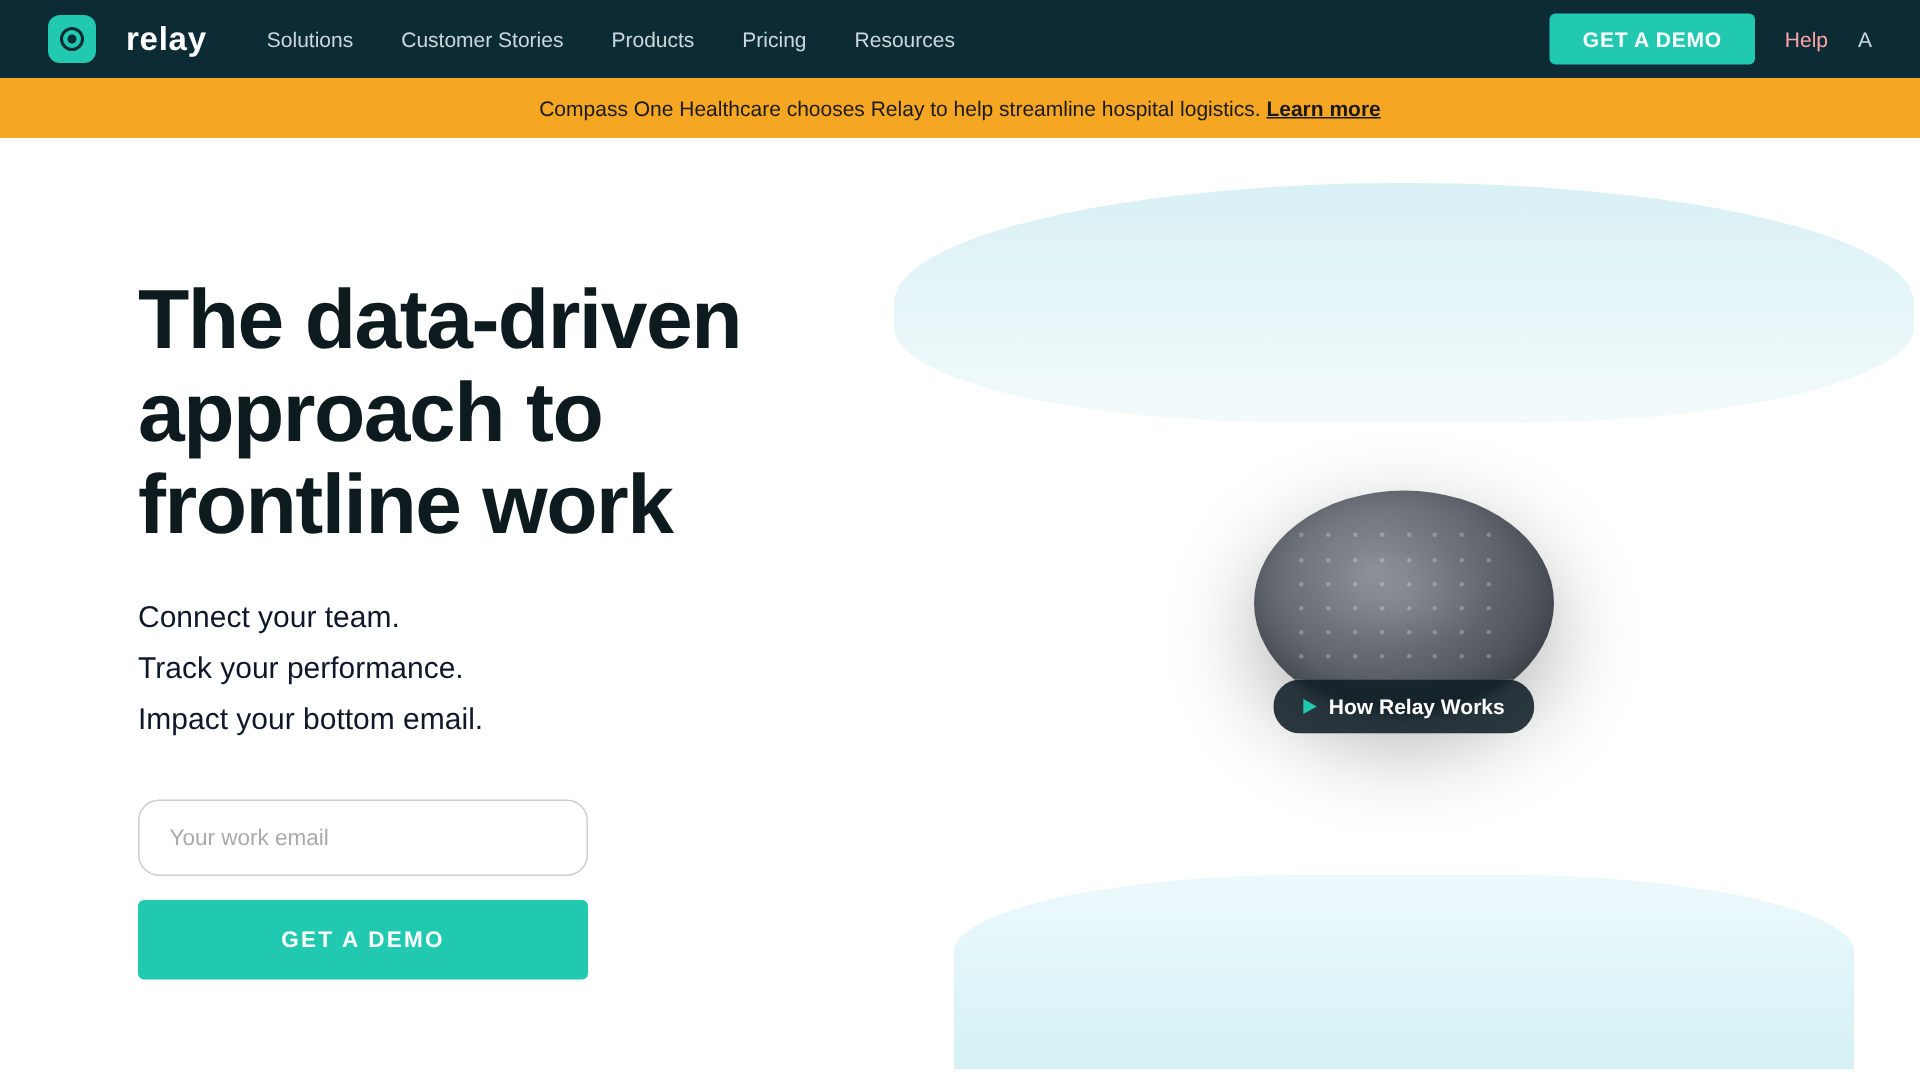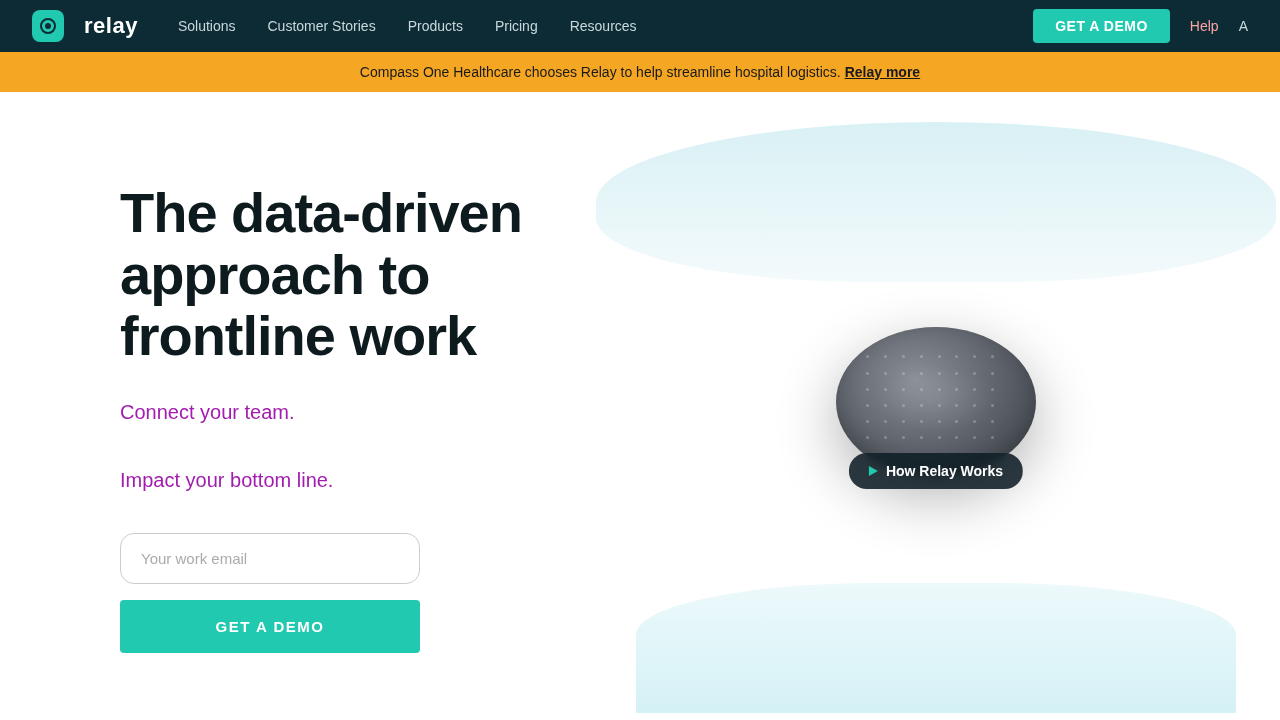--- a/index.html
+++ b/index.html
@@ -91,42 +91,42 @@
       font-weight: 600;
       text-decoration: underline;
       cursor: pointer;
     }
 
     
     .hero {
       display: flex;
       align-items: flex-start;
       min-height: 580px;
-      padding: 60px 0 60px 120px;
+      padding: 60px 0 60px 92px;
       position: relative;
       overflow: hidden;
       background: #fff;
     }
     .hero-content {
       max-width: 520px;
       padding-top: 30px;
       z-index: 2;
       position: relative;
     }
     .hero-title {
       font-size: 56px;
       font-weight: 900;
       line-height: 1.1;
       color: #0d1b1e;
       margin-bottom: 28px;
       letter-spacing: -1px;
     }
     .hero-subtitle {
       font-size: 20px;
-      color: #a21caf;
+      color: #0f172a;
       line-height: 1.7;
       margin-bottom: 36px;
     }
     .hero-email-input {
       width: 300px;
       padding: 16px 20px;
       border: 1.5px solid #ccc;
       border-radius: 14px;
       font-size: 15px;
       color: #666;
@@ -278,30 +278,30 @@
 
   <div class="nav-right">
     <button class="nav-cta-btn">GET A DEMO</button>
     <span class="nav-help">Help</span>
     <span class="nav-account">A</span>
   </div>
 </nav>
 
 <div class="announcement-banner">
   <span>Compass One Healthcare chooses Relay to help streamline hospital logistics.</span>
-  <a>Relay more</a>
+  <a>Learn more</a>
 </div>
 
 <section class="hero">
   <div class="hero-content">
     <h1 class="hero-title">The data-driven approach to frontline work</h1>
     <p class="hero-subtitle">
       <span>Connect your team.</span><br>
-      <br>
-      <span>Impact your bottom line.</span>
+      <span>Track your performance.</span><br>
+      <span>Impact your bottom email.</span>
     </p>
     <input class="hero-email-input" type="email" placeholder="Your work email" style="">
     <button class="hero-demo-btn">GET A DEMO</button>
   </div>
 
   <div class="hero-visual">
     <div class="hero-bg-blob-top"></div>
     <div class="hero-bg-blob-bottom"></div>
 
     <div class="hero-device">

